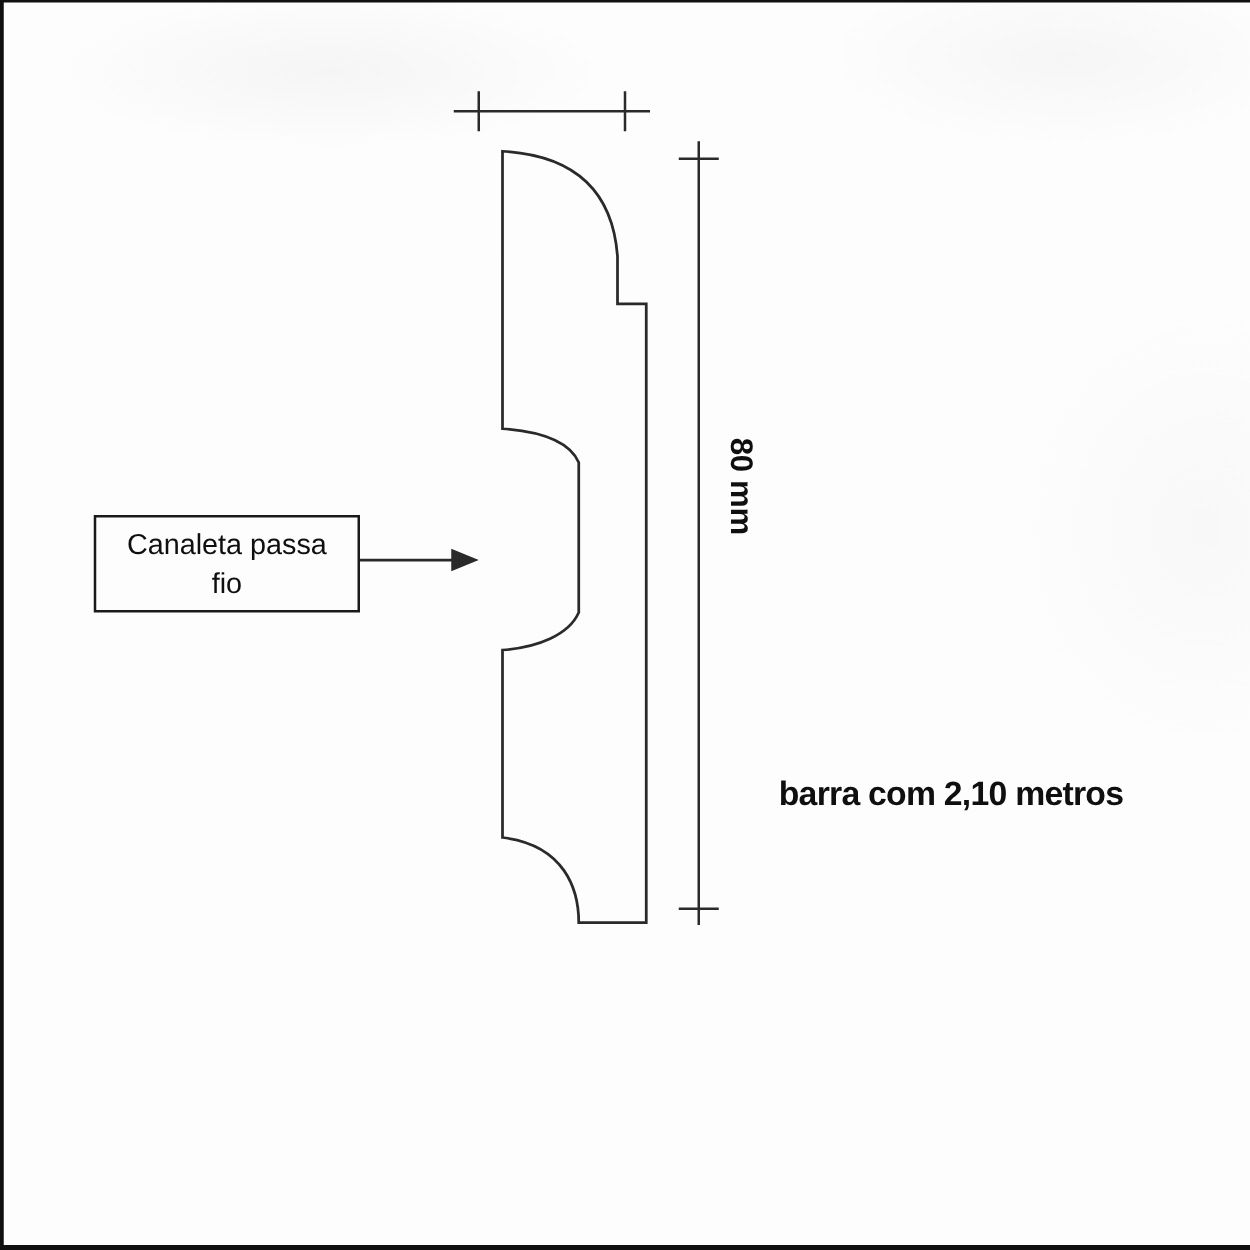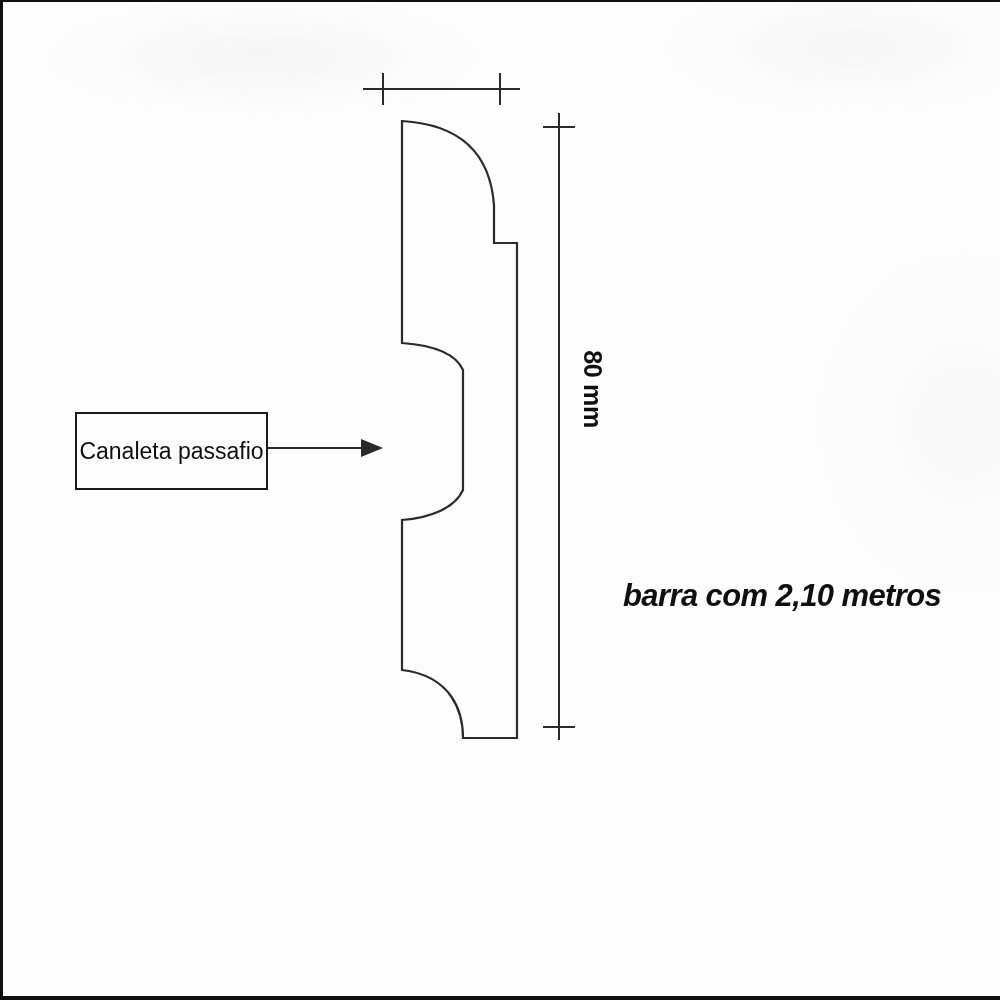--- a/index.html
+++ b/index.html
@@ -37,33 +37,32 @@
   }
   .dim-top {
     left: 362px; top: 49px; width: 160px;
     text-align: center;
   }
   .dim-side {
     left: 589px; top: 387px;
     transform: translate(-50%, -50%) rotate(90deg);
   }
   .length-note {
-    left: 620px; top: 576px;
+    left: 620px; top: 618px;
     font-weight: bold;
-    font-size: 31px;
+    font-size: 27px;
     letter-spacing: -0.6px;
-    font-style: italic;
   }
   .callout-box {
     position: absolute;
     left: 72px; top: 410px;
-    width: 193px; height: 78px;
+    width: 213px; height: 78px;
     border: 2px solid #1a1a1a;
     background: #fdfdfd;
-    display: flex; flex-direction: row;
+    display: flex; flex-direction: column;
     align-items: center; justify-content: center;
     font-size: 23px; line-height: 31px;
     color: #0f0f0f;
     text-align: center;
   }
 </style>
 </head>
 <body>
 
 <div class="stage">

